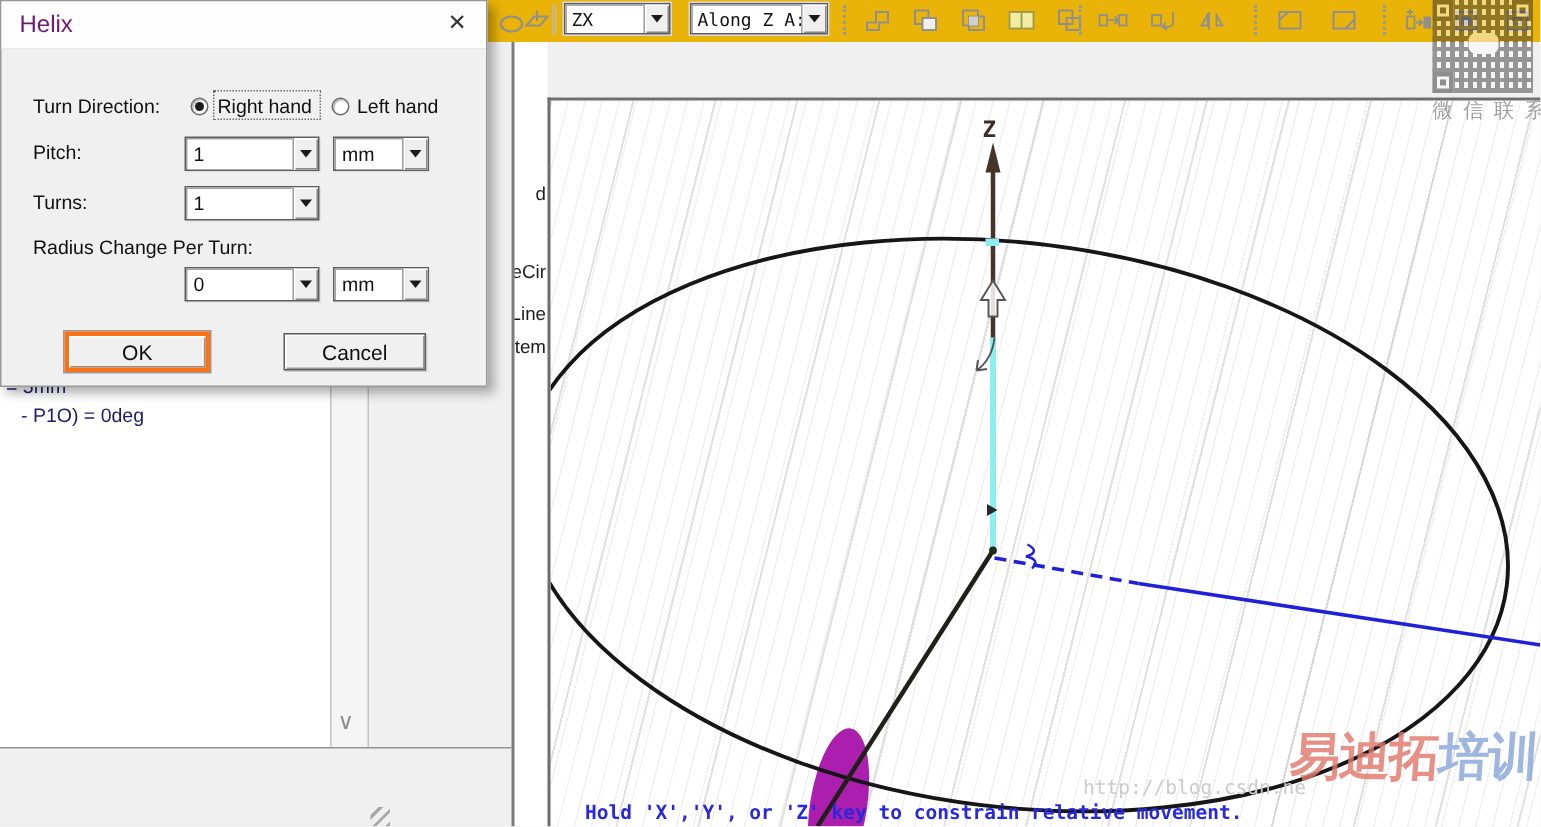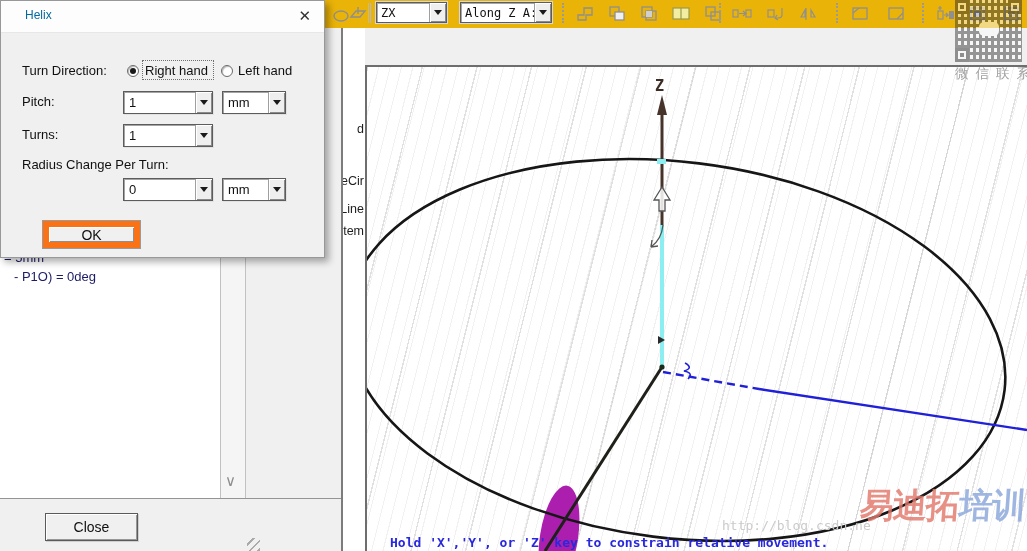--- a/index.html
+++ b/index.html
@@ -71,32 +71,32 @@
   .finder{position:absolute;width:14px;height:14px;border:3px solid #2e2e2e;background:#fff;box-sizing:border-box;}
   .finder::after{content:"";position:absolute;left:2px;top:2px;width:4px;height:4px;background:#2e2e2e;}
   .qr-bubble{position:absolute;left:24px;top:22px;width:20px;height:14px;border-radius:5px;background:#fdfdfd;}
   .qr-label{margin-top:3px;font-size:13.5px;color:#9f9f9f;letter-spacing:7px;white-space:nowrap;}
   
   .dialog{position:absolute;left:0;top:0;width:325px;height:258px;background:#f0f0f0;
     border:1px solid #989898;box-sizing:border-box;z-index:30;
     box-shadow:4px 4px 7px rgba(0,0,0,.32);}
   .dlg-title{position:absolute;left:0;top:0;right:0;height:31px;background:#fdfdfd;
     border-bottom:1px solid #e7e7e7;}
-  .dlg-title .txt{position:absolute;left:24px;top:7px;font-size:12px;color:#0369a1;}
+  .dlg-title .txt{position:absolute;left:12px;top:7px;font-size:16px;color:#701a75;}
   .dlg-close{position:absolute;right:13px;top:6px;font-size:15px;color:#333;line-height:18px;}
   .dlg-label{position:absolute;font-size:13px;color:#101010;white-space:nowrap;}
   .radio{position:absolute;width:12px;height:12px;border-radius:50%;background:#fff;
     border:1px solid #6b6b6b;box-shadow:inset 1px 1px 1px #b9b9b9;box-sizing:border-box;}
   .radio.sel::after{content:"";position:absolute;left:2px;top:2px;width:6px;height:6px;border-radius:50%;background:#1a1a1a;}
   .focus-rect{position:absolute;border:1px dotted #6f6f6f;}
   .dcombo{position:absolute;height:23px;background:#fff;
     border:1px solid #5c5c5c;box-shadow:inset 1px 1px 0 #a4a4a4, 1px 1px 0 #e2e2e2;
     display:flex;align-items:center;box-sizing:border-box;}
   .dcombo .val{flex:1;font-size:13px;color:#111;padding-left:5px;}
-  .ok-btn{position:absolute;left:42px;top:220px;width:97px;height:27px;border:6px solid #f97316;
+  .ok-btn{position:absolute;left:42px;top:220px;width:97px;height:27px;border:3px solid #f97316;
     box-shadow:inset 1px 1px 0 #ffffff, inset -1px -1px 0 #8f8f8f, 0 0 0 1px #9a9a9a;}
   .cancel-btn{position:absolute;left:188px;top:221px;width:95px;height:25px;}
 </style>
 </head>
 <body>
 
 <div class="toolbar">
   <span class="ticon" style="left:331px">
     <svg viewBox="0 0 20 19">
         <ellipse cx="10" cy="12" rx="7" ry="5" fill="none" stroke="#8f8f8f" stroke-width="1.4"></ellipse>
@@ -214,21 +214,20 @@
 </div>
 
 <div class="list-panel">
   <div class="expr" style="left:4px;top:250px">= 5mm</div>
   <div class="expr" style="left:14px;top:269px">- P1O) = 0deg</div>
 </div>
 <div class="vscroll">
   <span class="chev">∨</span>
 </div>
 <div class="panel-bottom">
-  <button class="btn close-btn">Close</button>
   <span class="grip"></span>
 </div>
 <div class="clip-strip">
   <span class="clip-item" style="top:94px">d</span>
   <span class="clip-item" style="top:146px">teCir</span>
   <span class="clip-item" style="top:174px">rLine</span>
   <span class="clip-item" style="top:196px">stem</span>
 </div>
 
 <div class="viewport">
@@ -318,13 +317,14 @@
       </span>
   </div>
   <div class="dcombo" style="left:221px;top:177px;width:64px">
     <span class="val">mm</span>
     <span class="drop-btn">
         <span class="tri-down"></span>
       </span>
   </div>
 
   <button class="btn ok-btn">OK</button>
+  <button class="btn cancel-btn">Cancel</button>
 </div>
 
 </body></html>

